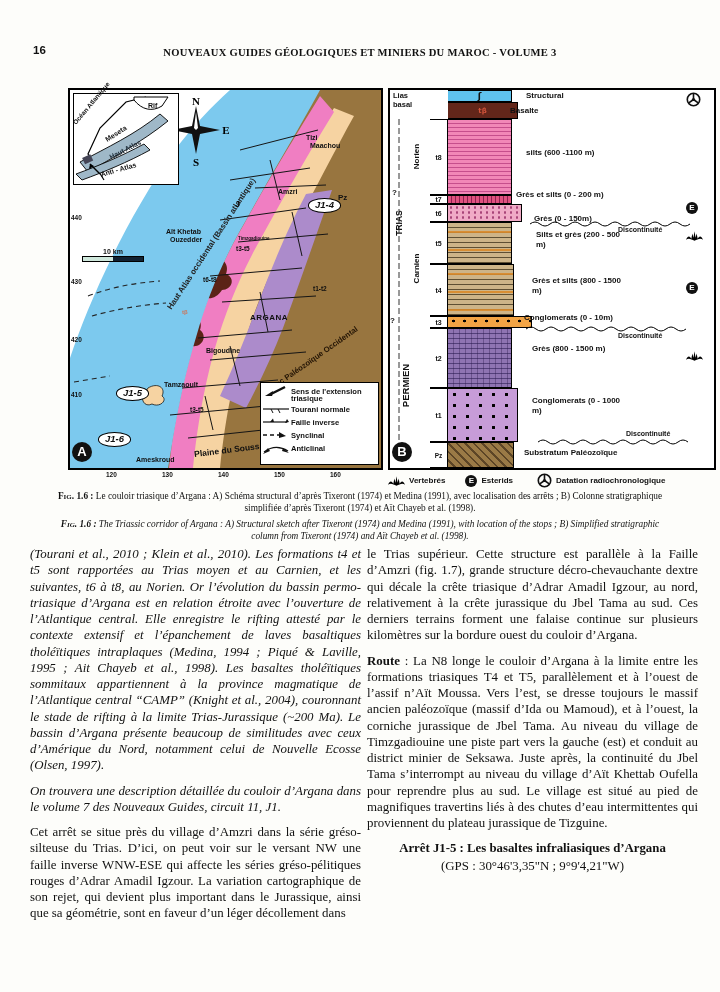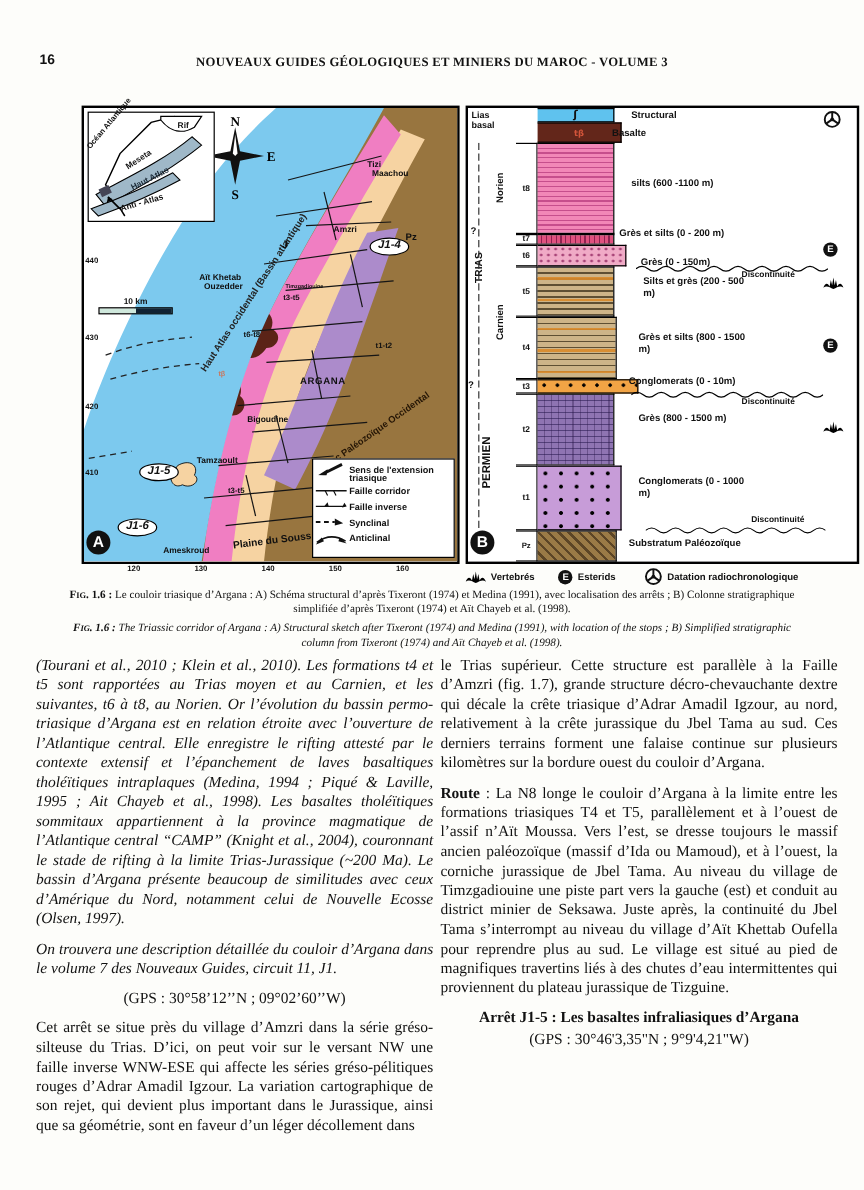--- a/index.html
+++ b/index.html
@@ -205,21 +205,21 @@
         <span>Sens de l'extension</span>
       </div>
       <div class="t2">triasique</div>
       <div class="leg-row">
         <span class="leg-sym">
           <svg width="26" height="10">
               <path d="M0,5 L26,5" stroke="#111" stroke-width="1.2"></path>
               <path d="M8,5 L10,9 M15,5 L17,9" stroke="#111" stroke-width="1"></path>
             </svg>
         </span>
-        <span>Faille corridor</span>
+        <span>Tourani normale</span>
       </div>
       <div class="leg-row">
         <span class="leg-sym">
           <svg width="26" height="10">
               <path d="M0,5 L24,5" stroke="#111" stroke-width="1.2"></path>
               <polygon points="7,5 10,1.5 11,5" fill="#111"></polygon>
               <polygon points="24,2 26,5 22,6" fill="#111"></polygon>
             </svg>
         </span>
         <span>Faille inverse</span>
@@ -391,21 +391,20 @@
   <div class="cap" id="caption-en">
     <span class="cap-label" style="font-variant:small-caps;">Fig. 1.6 :</span>
     <span>The Triassic corridor of Argana : A) Structural sketch after Tixeront (1974) and Medina (1991), with location of the stops ; B) Simplified stratigraphic column from Tixeront (1974) and Aït Chayeb et al. (1998).</span>
   </div>
 </div>
 
 <div class="abs" id="body-text">
   <div class="bcol">
     <p class="ital">(Tourani et al., 2010 ; Klein et al., 2010). Les formations t4 et t5 sont rapportées au Trias moyen et au Carnien, et les suivantes, t6 à t8, au Norien. Or l’évolution du bassin permo-triasique d’Argana est en relation étroite avec l’ouverture de l’Atlantique central. Elle enregistre le rifting attesté par le contexte extensif et l’épanchement de laves basaltiques tholéïtiques intraplaques (Medina, 1994 ; Piqué &amp; Laville, 1995 ; Ait Chayeb et al., 1998). Les basaltes tholéïtiques sommitaux appartiennent à la province magmatique de l’Atlantique central “CAMP” (Knight et al., 2004), couronnant le stade de rifting à la limite Trias-Jurassique (~200 Ma). Le bassin d’Argana présente beaucoup de similitudes avec ceux d’Amérique du Nord, notamment celui de Nouvelle Ecosse (Olsen, 1997).</p>
     <p class="ital">On trouvera une description détaillée du couloir d’Argana dans le volume 7 des Nouveaux Guides, circuit 11, J1.</p>
-    <div class="bgps">(GPS : 30°58’12’’N ; 09°02’60’’W)</div>
     <p>Cet arrêt se situe près du village d’Amzri dans la série gréso-silteuse du Trias. D’ici, on peut voir sur le versant NW une faille inverse WNW-ESE qui affecte les séries gréso-pélitiques rouges d’Adrar Amadil Igzour. La variation cartographique de son rejet, qui devient plus important dans le Jurassique, ainsi que sa géométrie, sont en faveur d’un léger décollement dans</p>
   </div>
   <div class="bcol">
     <p>le Trias supérieur. Cette structure est parallèle à la Faille d’Amzri (fig. 1.7), grande structure décro-chevauchante dextre qui décale la crête triasique d’Adrar Amadil Igzour, au nord, relativement à la crête jurassique du Jbel Tama au sud. Ces derniers terrains forment une falaise continue sur plusieurs kilomètres sur la bordure ouest du couloir d’Argana.</p>
     <p><b>Route</b><span> : La N8 longe le couloir d’Argana à la limite entre les formations triasiques T4 et T5, parallèlement et à l’ouest de l’assif n’Aït Moussa. Vers l’est, se dresse toujours le massif ancien paléozoïque (massif d’Ida ou Mamoud), et à l’ouest, la corniche jurassique de Jbel Tama. Au niveau du village de Timzgadiouine une piste part vers la gauche (est) et conduit au district minier de Seksawa. Juste après, la continuité du Jbel Tama s’interrompt au niveau du village d’Aït Khettab Oufella pour reprendre plus au sud. Le village est situé au pied de magnifiques travertins liés à des chutes d’eau intermittentes qui proviennent du plateau jurassique de Tizguine.</span></p>
     <div class="bhead">Arrêt J1-5 : Les basaltes infraliasiques d’Argana</div>
     <div class="bgps">(GPS : 30°46'3,35"N ; 9°9'4,21"W)</div>
   </div>
 </div>
 

